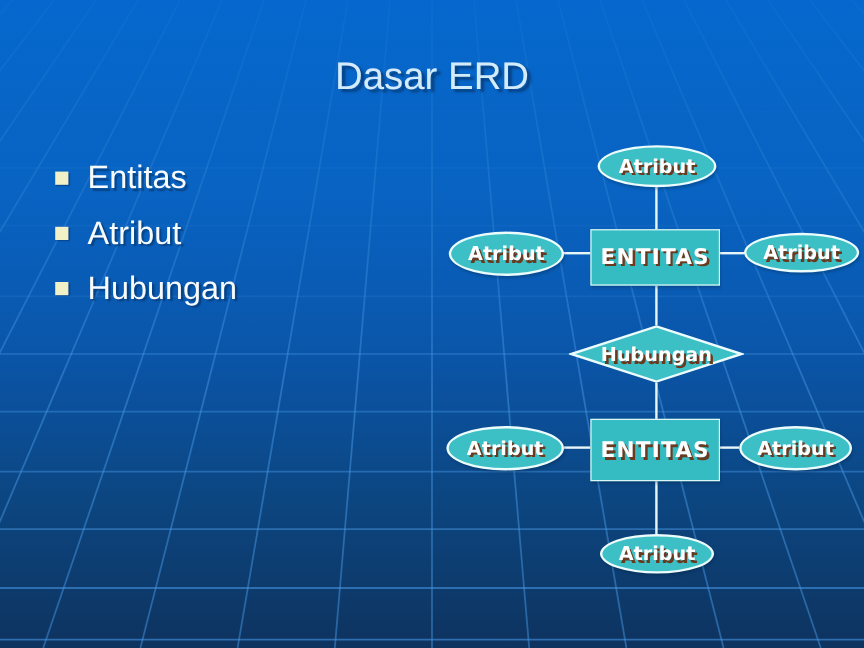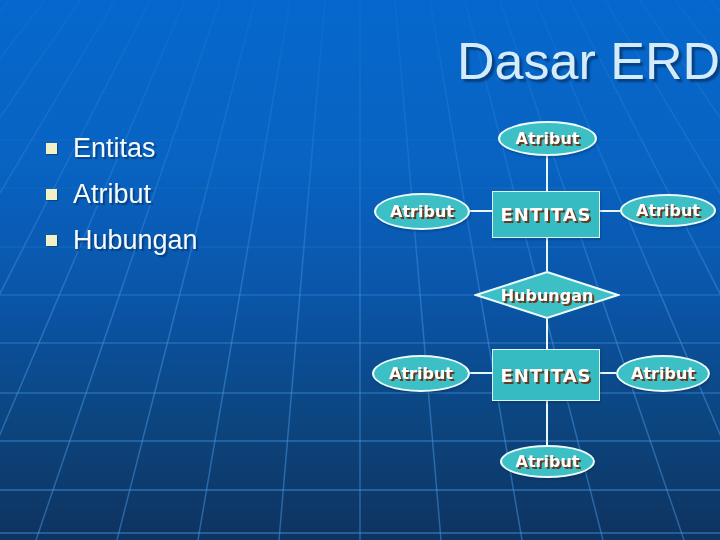--- a/index.html
+++ b/index.html
@@ -6,23 +6,23 @@
   .slide{
     position:relative;
     width:720px;height:540px;
     overflow:hidden;
     background:linear-gradient(180deg,#0667cd 0%,#0863c3 30%,#0a55a8 55%,#0c457f 78%,#0e335f 100%);
     font-family:"Liberation Sans", sans-serif;
   }
   .bg-grid{position:absolute;left:0;top:0;width:720px;height:540px;}
 
   .title{
-    position:absolute;left:0;top:30px;width:720px;
-    text-align:right;
-    font-size:52px;line-height:1.2;
+    position:absolute;left:0;top:44px;width:720px;
+    text-align:center;
+    font-size:32px;line-height:1.2;
     color:#d3ebfa;
     text-shadow:3px 3px 2px rgba(6,45,90,0.65);
   }
 
   .bullets{position:absolute;left:40px;top:132px;width:300px;}
   .bullet-item{display:flex;align-items:flex-start;height:46px;}
   .bullet-square{
     width:11px;height:11px;margin:11px 16px 0 6px;flex:none;
     background:#f2f0c6;box-shadow:1px 1px 1px rgba(0,20,50,.35);
   }

